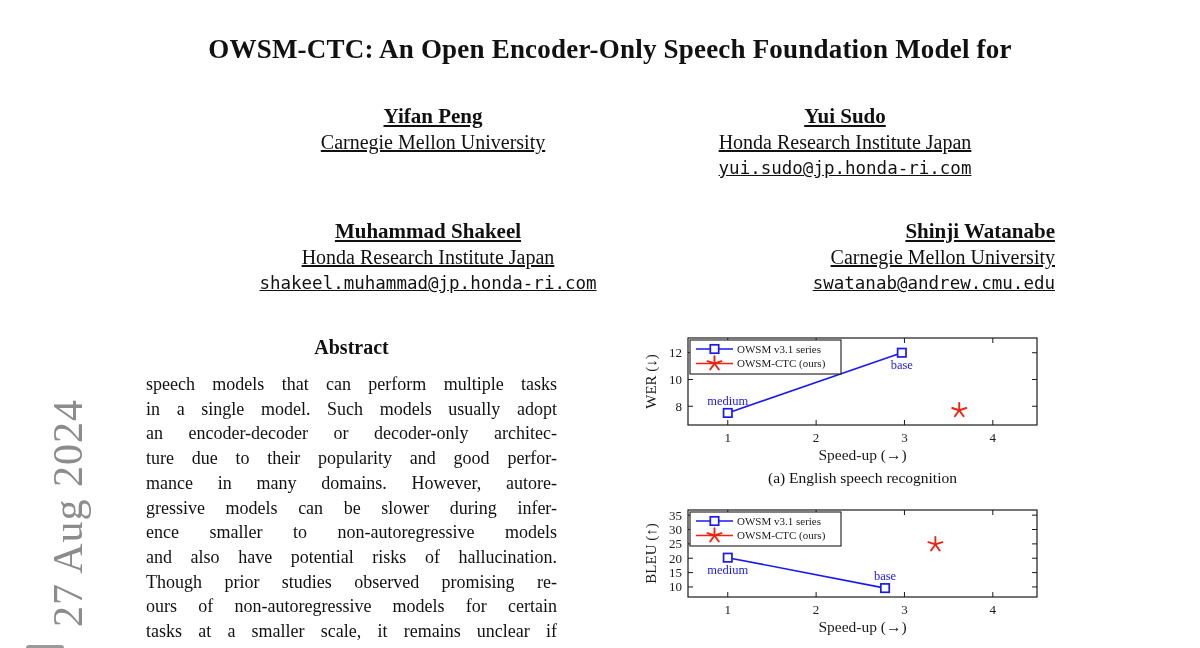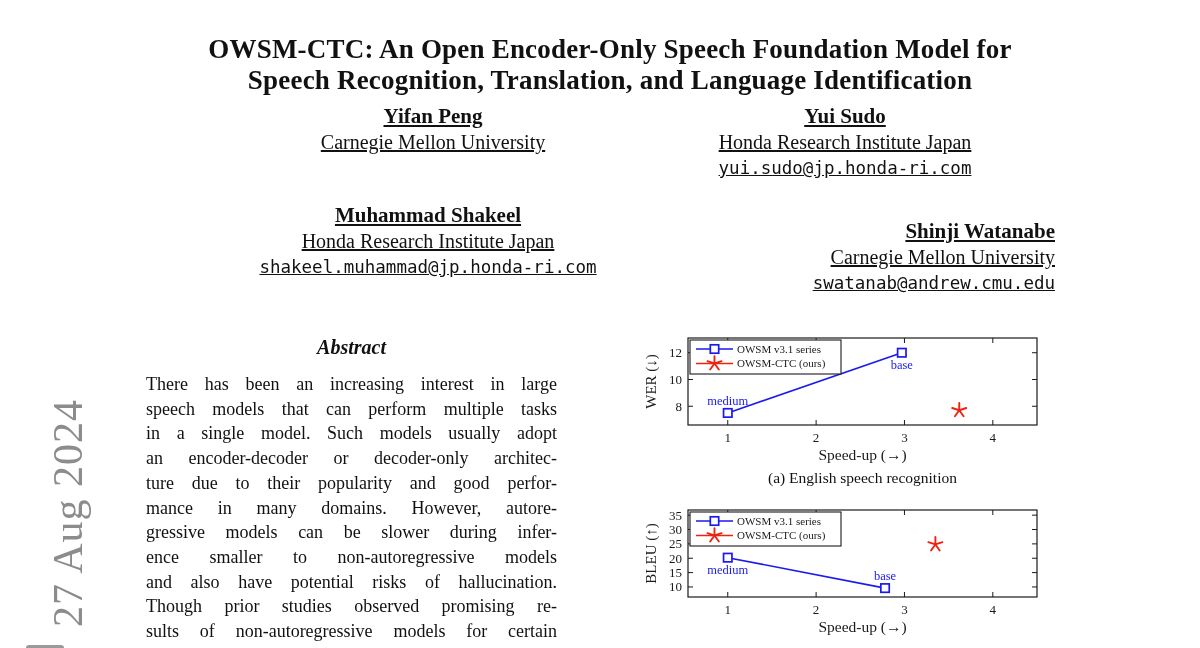--- a/index.html
+++ b/index.html
@@ -8,25 +8,25 @@
 
   .title { position:absolute; top:34px; left:10px; width:1200px; text-align:center;
     font-size:27px; font-weight:bold; line-height:31px; letter-spacing:.2px; }
 
   .author { position:absolute; width:420px; text-align:center;text-decoration:underline; }
   .author .a-name  { font-size:21px; font-weight:bold; line-height:26px; }
   .author .a-aff   { font-size:20px; line-height:26px; }
   .author .a-email { font-size:17.5px; line-height:27px; font-family:"DejaVu Sans Mono", monospace; }
   #auth0 { left:223px; top:103px; }
   #auth1 { left:635px; top:103px; }
-  #auth2 { left:218px; top:202px; }
+  #auth2 { left:218px; top:218px; }
   #auth3 { left:635px; top:218px;text-align:right; }
 
   .abs-head { position:absolute; top:336px; left:146px; width:411px; text-align:center;
-    font-size:20px; font-weight:bold;font-style:italic; }
+    font-size:20px; font-weight:bold; }
   .abs-body { position:absolute; top:372px; left:146px; width:411px;
     font-size:18px; line-height:24.7px; }
   .abs-line { text-align:justify; text-align-last:justify; }
 
   .watermark { position:absolute; left:-67px; top:489px; width:270px; height:48px;
     line-height:48px; text-align:center; transform:rotate(-90deg);
     font-size:42px; letter-spacing:1px; color:#8c8c8c; white-space:nowrap; }
   .wm-cut { position:absolute; left:26px; top:645px; width:38px; height:8px;
     background:#9a9a9a; border-radius:3px; }
 
@@ -38,21 +38,20 @@
 </head>
 <body>
 
 <div class="page">
 
   <div class="watermark">27 Aug 2024</div>
   <div class="wm-cut"></div>
 
   <h1 class="title" style="margin:0; font-weight:bold;">
     <span>OWSM-CTC: An Open Encoder-Only Speech Foundation Model for</span><br>
-    <span>Speech Recognition, Translation, and Language Identification</span>
   </h1>
 
   <div class="author" id="auth0">
     <div class="a-name">Yifan Peng</div>
     <div class="a-aff">Carnegie Mellon University</div>
   </div>
   <div class="author" id="auth1">
     <div class="a-name">Yui Sudo</div>
     <div class="a-aff">Honda Research Institute Japan</div>
     <div class="a-email">yui.sudo@jp.honda-ri.com</div>
@@ -63,31 +62,30 @@
     <div class="a-email">shakeel.muhammad@jp.honda-ri.com</div>
   </div>
   <div class="author" id="auth3">
     <div class="a-name">Shinji Watanabe</div>
     <div class="a-aff">Carnegie Mellon University</div>
     <div class="a-email">swatanab@andrew.cmu.edu</div>
   </div>
 
   <div class="abs-head">Abstract</div>
   <div class="abs-body">
-      <div class="abs-line">There has been an increasing interest in large</div>
       <div class="abs-line">speech models that can perform multiple tasks</div>
       <div class="abs-line">in a single model. Such models usually adopt</div>
       <div class="abs-line">an encoder-decoder or decoder-only architec-</div>
       <div class="abs-line">ture due to their popularity and good perfor-</div>
       <div class="abs-line">mance in many domains. However, autore-</div>
       <div class="abs-line">gressive models can be slower during infer-</div>
       <div class="abs-line">ence smaller to non-autoregressive models</div>
       <div class="abs-line">and also have potential risks of hallucination.</div>
       <div class="abs-line">Though prior studies observed promising re-</div>
-      <div class="abs-line">sults of non-autoregressive models for certain</div>
+      <div class="abs-line">ours of non-autoregressive models for certain</div>
       <div class="abs-line">tasks at a smaller scale, it remains unclear if</div>
     </div>
 
   <figure class="fig" id="fig-asr">
     <svg width="420" height="166">
         <rect x="48" y="10" width="349" height="87" fill="none" stroke="#1a1a1a" stroke-width="1.2"></rect>
         <line x1="87.75949367088607" y1="97" x2="87.75949367088607" y2="92" stroke="#1a1a1a"></line>
         <line x1="87.75949367088607" y1="10" x2="87.75949367088607" y2="15" stroke="#1a1a1a"></line>
         <text x="87.75949367088607" y="114" text-anchor="middle" font-size="13" fill="#1a1a1a">1</text>
         <line x1="176.1139240506329" y1="97" x2="176.1139240506329" y2="92" stroke="#1a1a1a"></line>

